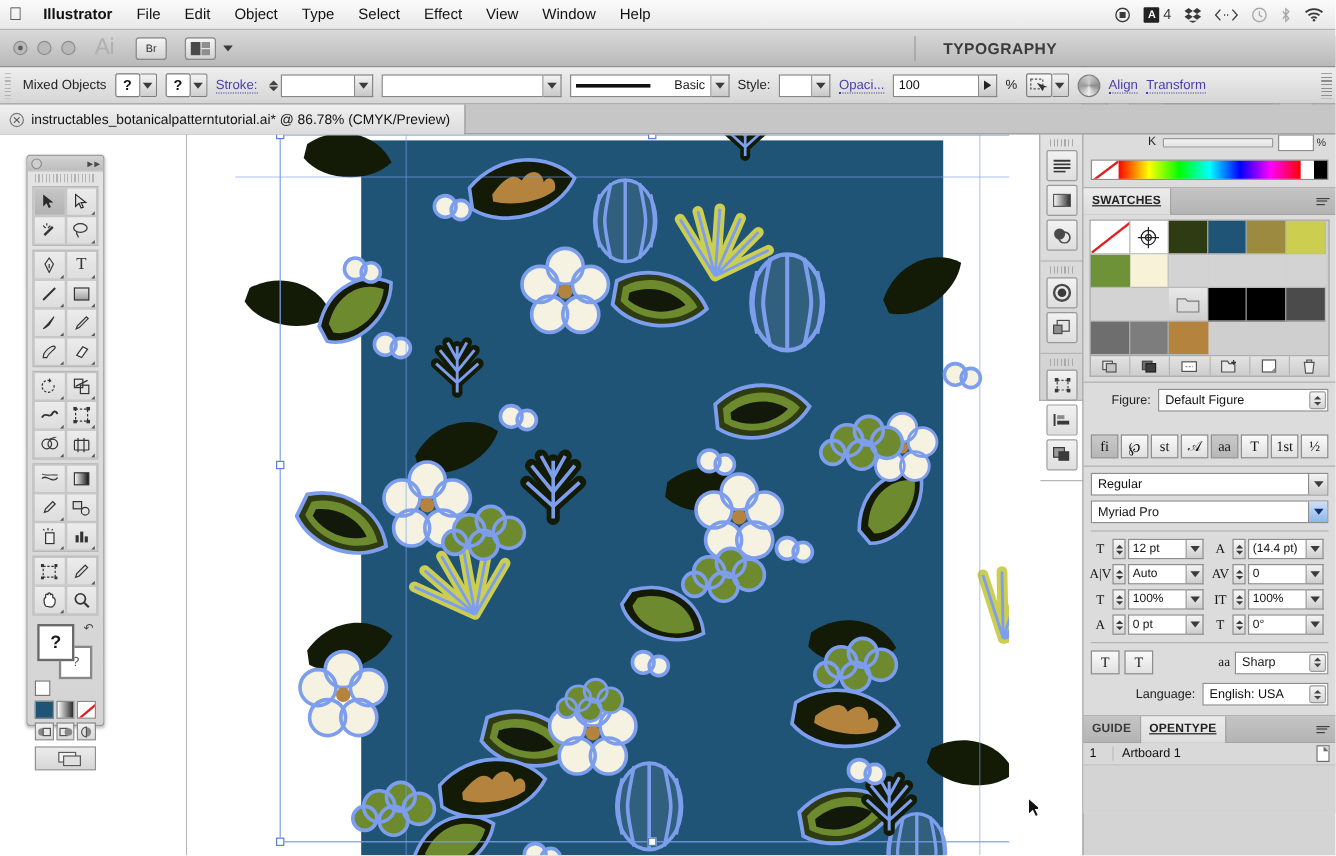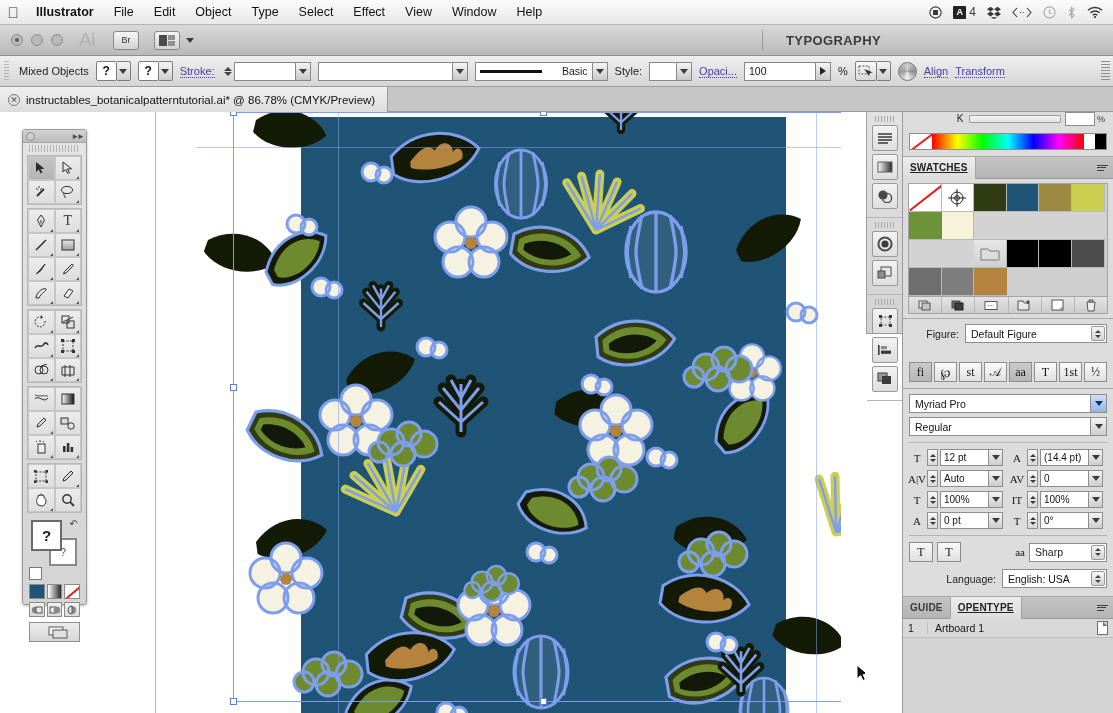--- a/index.html
+++ b/index.html
@@ -1099,29 +1099,29 @@
         <span class="glyph">𝒜</span>
         <span class="glyph on">aa</span>
         <span class="glyph">T</span>
         <span class="glyph">1st</span>
         <span class="glyph">½</span>
       </div>
     </div>
 
     <div class="panelbody">
       <div class="fontfield">
+        <span>Regular</span>
+        <span class="fdrop plain">
+            <span class="caret"></span>
+          </span>
+      </div>
+      <div class="fontfield">
         <span>Myriad Pro</span>
         <span class="fdrop">
             <span class="caret" style="border-top-color:#10306a"></span>
-          </span>
-      </div>
-      <div class="fontfield">
-        <span>Regular</span>
-        <span class="fdrop plain">
-            <span class="caret"></span>
           </span>
       </div>
       <div class="hr"></div>
 
       <div class="chr-grid">
         <span class="chr-cell">
           <span class="chr-icon">T</span>
           <span class="chr-spin">
               <i class="u"></i>
               <i class="d"></i>

